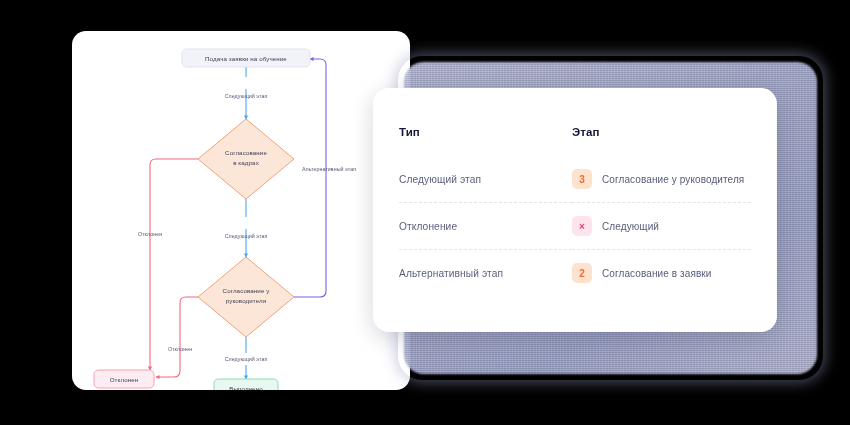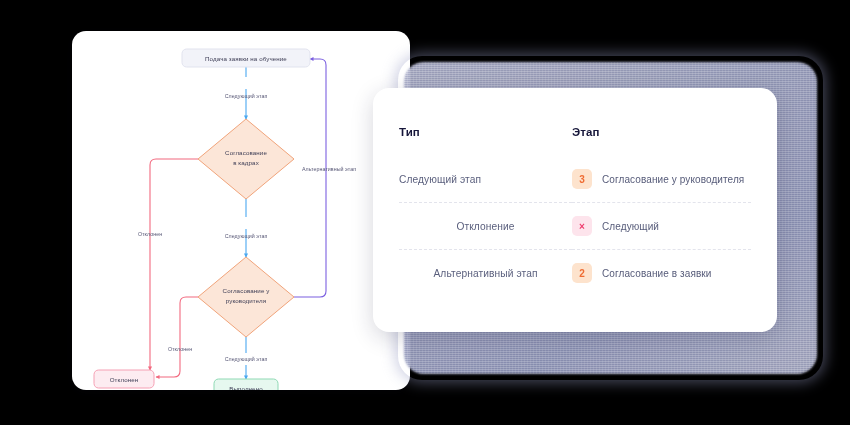--- a/index.html
+++ b/index.html
@@ -100,21 +100,21 @@
     letter-spacing: .1px;
   }
   .col-type { width: 173px; }
   .routes-table td {
     font-size: 10.2px;
     color: #5a5f7d;
     padding: 13px 0 13px 0;
     vertical-align: middle;
     letter-spacing: .1px;
   }
-  .routes-table tbody tr + tr td { border-top: 1px dashed #e3e4ec; text-align: center; }
+  .routes-table tbody tr + tr td { border-top: 1px dashed #e3e4ec; }
 
   .stage-cell { display: flex; align-items: center; gap: 10px; }
   .badge {
     width: 20px; height: 20px;
     border-radius: 5px;
     display: flex; align-items: center; justify-content: center;
     font-size: 10px; font-weight: bold;
     flex: 0 0 auto;
   }
   .badge-num { background: #fde3cd; color: #ef6c33; }

